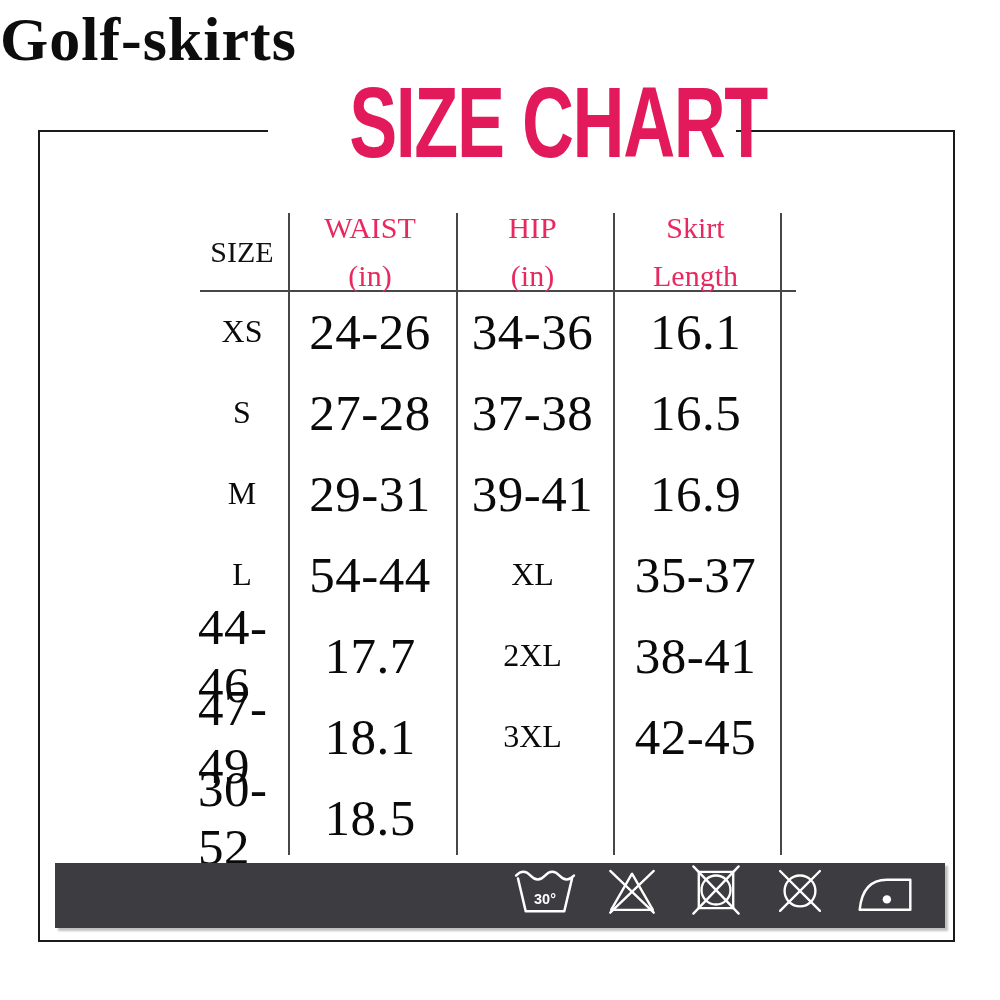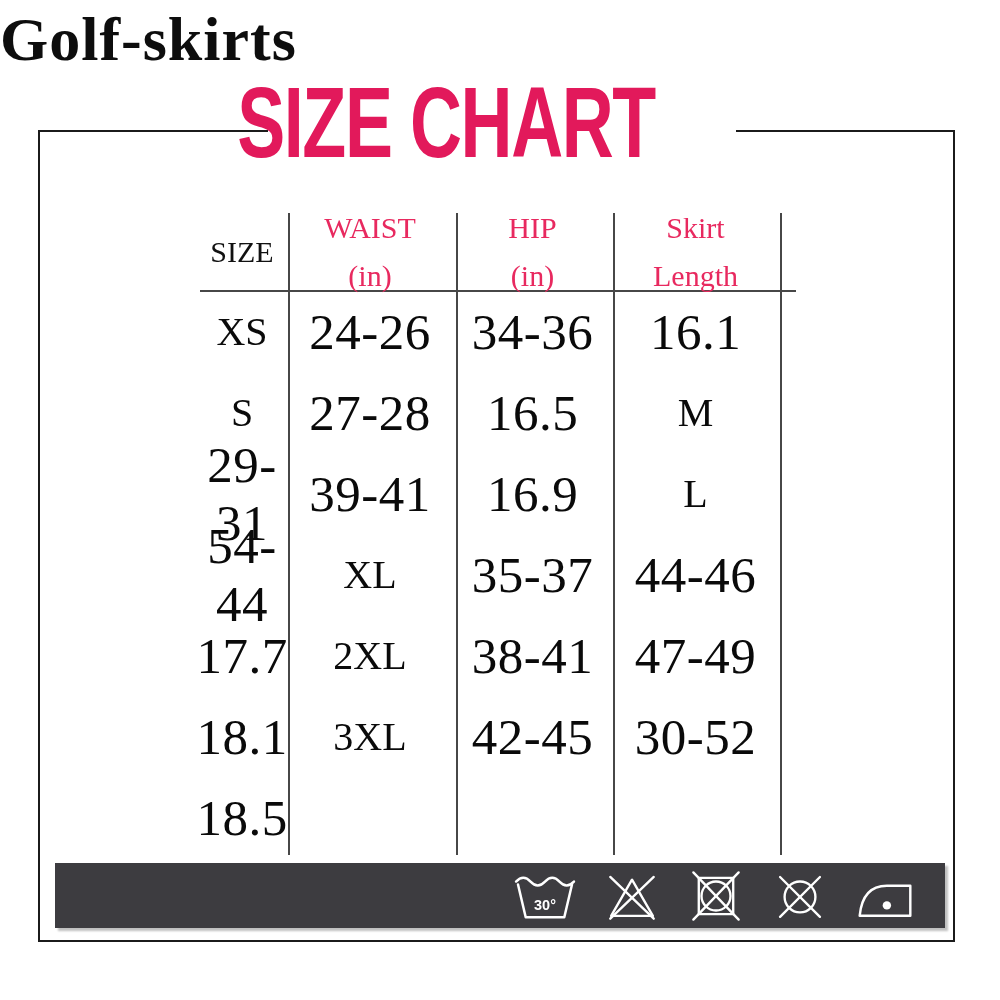--- a/index.html
+++ b/index.html
@@ -18,21 +18,21 @@
     font-size:62px;color:#0d0d0d;letter-spacing:1px;
   }
 
   .frame{
     position:absolute;left:38px;top:130px;width:913px;height:808px;
     border:2px solid var(--frame);
   }
 
   .heading-box{
     position:absolute;left:268px;top:82px;width:468px;height:80px;
-    background:#ffffff;z-index:2;display:flex;align-items:center;justify-content:flex-end;
+    background:#ffffff;z-index:2;display:flex;align-items:center;justify-content:flex-start;
   }
   .heading-text{
     display:inline-block;font-size:100px;font-weight:700;line-height:80px;
     color:var(--accent);transform:scaleX(0.72);transform-origin:center;
     letter-spacing:-2px;white-space:nowrap;
   }
 
   .vline{position:absolute;top:213px;height:642px;width:2px;background:var(--line);z-index:1;}
   .hline{position:absolute;left:200px;top:290px;width:596px;height:2px;background:var(--line);z-index:1;}
 
@@ -40,27 +40,27 @@
     position:absolute;left:198px;top:213px;width:582px;z-index:1;
     display:grid;grid-template-columns:88px 168px 157px 169px;
     grid-template-rows:78px repeat(7, 81px);
     font-family:Liberation Serif, serif;
   }
   .th{display:flex;flex-direction:column;align-items:center;justify-content:center;
       font-size:30px;line-height:1.12;color:#111;}
   .th span{display:block;text-align:center;}
   .th.pink{color:var(--header-pink);gap:14px;}
   .td{display:flex;align-items:center;justify-content:center;color:var(--ink);}
-  .td.size{font-size:40px;}
-  .td.num{font-size:51px;letter-spacing:0.5px;text-align:center;}
+  .td.size{font-size:32px;}
+  .td.num{font-size:51px;letter-spacing:0.5px;}
 
   .care-bar{
     position:absolute;left:55px;top:863px;width:890px;height:65px;
     background:var(--bar-bg);z-index:1;
-    display:flex;align-items:center;justify-content:flex-end;
+    display:flex;align-items:flex-start;justify-content:flex-end;
     gap:26px;padding-right:30px;box-sizing:border-box;
     box-shadow:3px 3px 2px rgba(0,0,0,0.25);
   }
   .care-bar svg{display:block;}
   .care-stroke{stroke:#ffffff;stroke-width:2.6;fill:none;stroke-linecap:round;stroke-linejoin:round;}
   .care-text{fill:#ffffff;font-family:"Liberation Sans", sans-serif;font-size:15px;font-weight:700;}
 </style>
 </head>
 <body style="--accent: #e2195b; --header-pink: #e8295f; --bar-bg: #3d3c40; --frame: #1b1b1b; --line: #474747; --ink: #0a0a0a;">
 
@@ -97,20 +97,21 @@
       <span>Length</span>
     </div>
 
     <div class="td size">XS</div>
     <div class="td num">24-26</div>
     <div class="td num">34-36</div>
     <div class="td num">16.1</div>
 
     <div class="td size">S</div>
     <div class="td num">27-28</div>
+    <div class="td num">37-38</div>
     <div class="td num">16.5</div>
 
     <div class="td size">M</div>
     <div class="td num">29-31</div>
     <div class="td num">39-41</div>
     <div class="td num">16.9</div>
 
     <div class="td size">L</div>
     <div class="td num">54-44</div>
 

